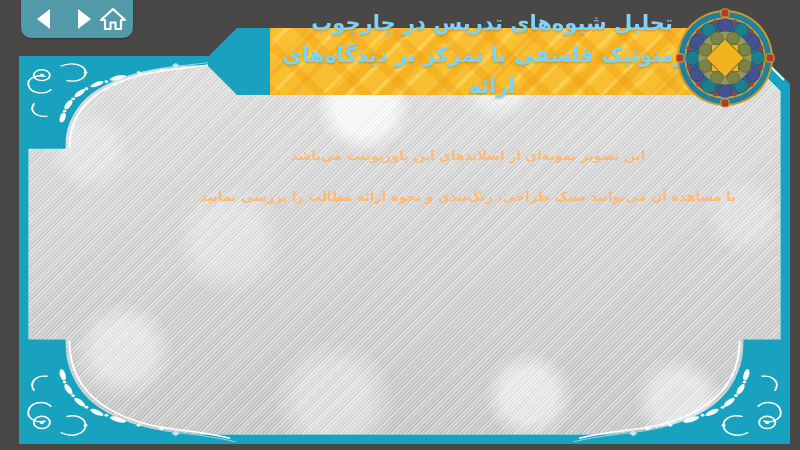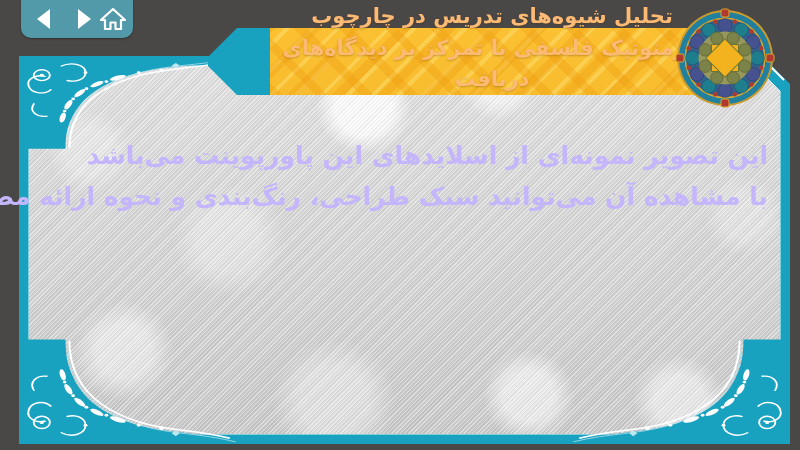--- a/index.html
+++ b/index.html
@@ -34,32 +34,32 @@
     position:absolute;left:270px;top:28px;width:482px;height:67px;
     background-image:
       repeating-linear-gradient(45deg,  rgba(238,158,16,.38) 0 9px,  rgba(238,158,16,0) 9px 32px),
       repeating-linear-gradient(-45deg, rgba(238,158,16,.38) 0 9px,  rgba(238,158,16,0) 9px 32px),
       repeating-linear-gradient(-45deg, rgba(255,226,120,.45) 14px 18px, rgba(255,226,120,0) 18px 32px),
       linear-gradient(#fbc133,#f8bd2e);
   }
 
   
   .title-block{
-    position:absolute;left:228px;top:1px;width:528px;height:96px;
+    position:absolute;left:228px;top:8px;width:528px;height:96px;
     direction:rtl;text-align:center;
-    color:#fdba74;font-size:21px;font-weight:bold;line-height:31.5px;
+    color:#7dd3fc;font-size:21px;font-weight:bold;line-height:31.5px;
     text-shadow:0 1px 2px rgba(90,60,0,.30);
   }
   .title-block .tline{white-space:nowrap;}
 
   
   .body-block{
     position:absolute;right:32px;top:135px;width:600px;
-    direction:rtl;text-align:right;
-    color:#c4b5fd;font-size:25px;font-weight:bold;line-height:41px;
+    direction:rtl;text-align:center;
+    color:#fdba74;font-size:13px;font-weight:bold;line-height:41px;
   }
   .body-block .bline{white-space:nowrap;}
 
   
   .nav-pill{
     position:absolute;left:21px;top:-10px;width:112px;height:48px;
     background:#529aaa;border-radius:10px;
     box-shadow:0 1px 2px rgba(0,0,0,.35);
     display:flex;align-items:flex-end;
   }
@@ -117,21 +117,21 @@
 
     <path d="M766,62 L784,80" stroke="#ffffff" stroke-width="2"></path>
     <rect x="760" y="55" width="5" height="5" fill="#ffffff" transform="rotate(45 762.5 57.5)"></rect>
   </svg>
 
   <div class="banner"></div>
 
   <div class="title-block">
     <div class="tline">تحلیل شیوه‌های تدریس در چارچوب</div>
     <div class="tline">هرمنوتیک فلسفی با تمرکز بر دیدگاه‌های</div>
-    <div class="tline">دریافت</div>
+    <div class="tline">ارائه</div>
   </div>
 
   <div class="nav-pill">
     <button class="btn btn-back" title="">
       <svg width="18" height="22" viewBox="0 0 18 22">
         <path d="M16,1 L3,11 L16,21 Z" fill="#ffffff"></path>
       </svg>
     </button>
     <button class="btn btn-forward" title="">
       <svg width="18" height="22" viewBox="0 0 18 22">

